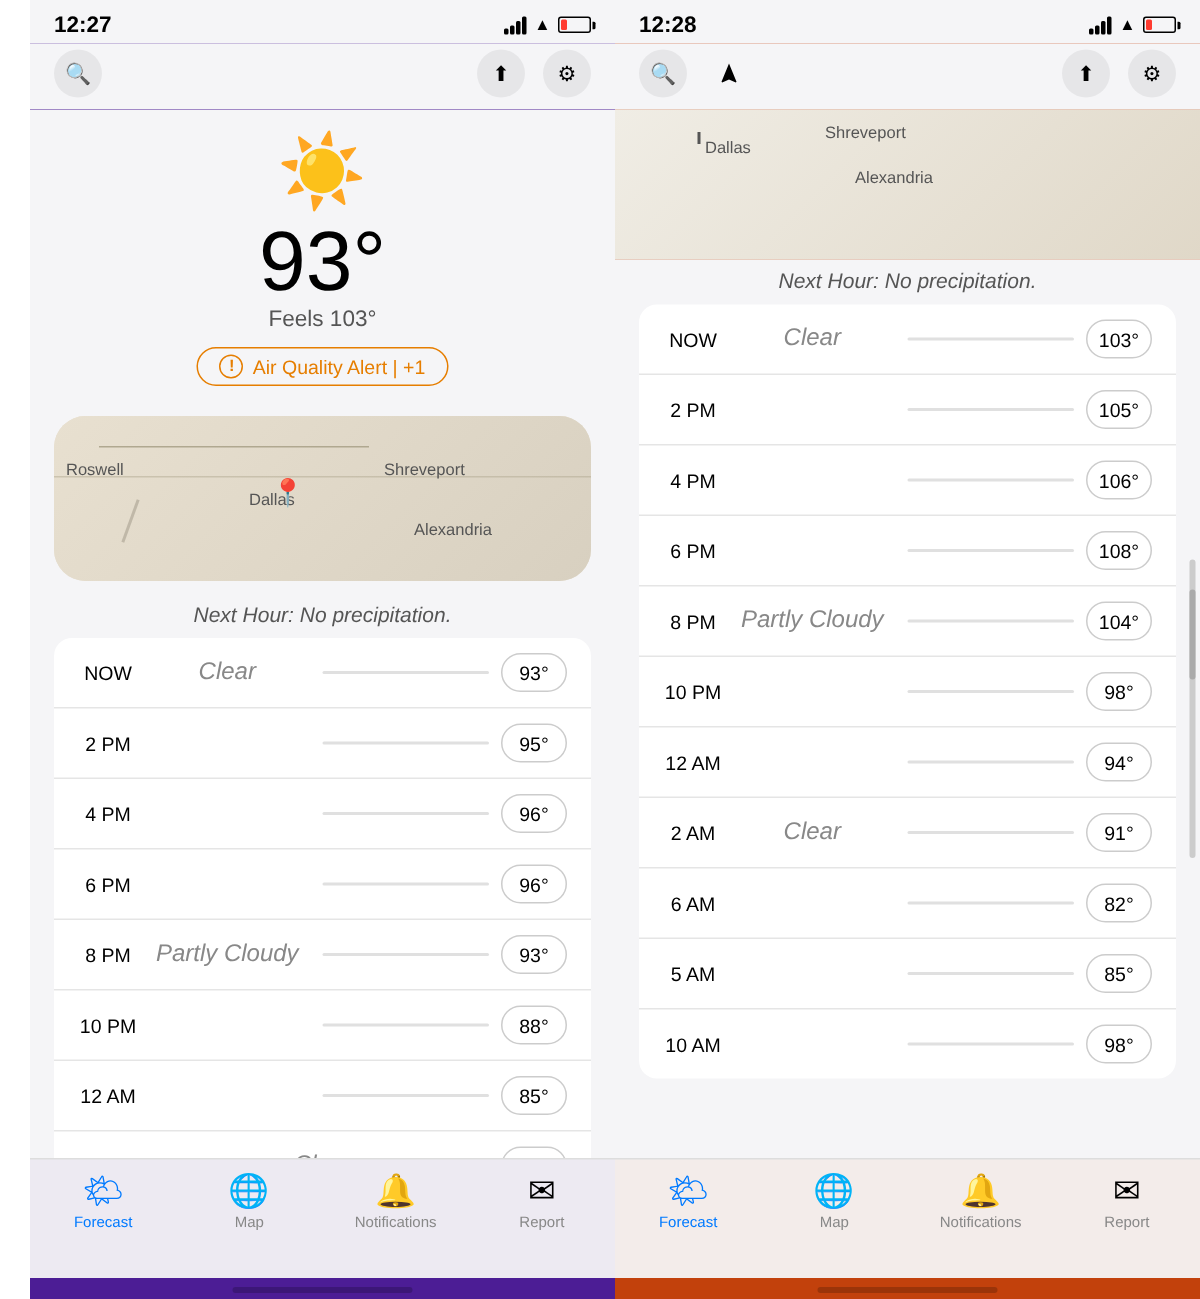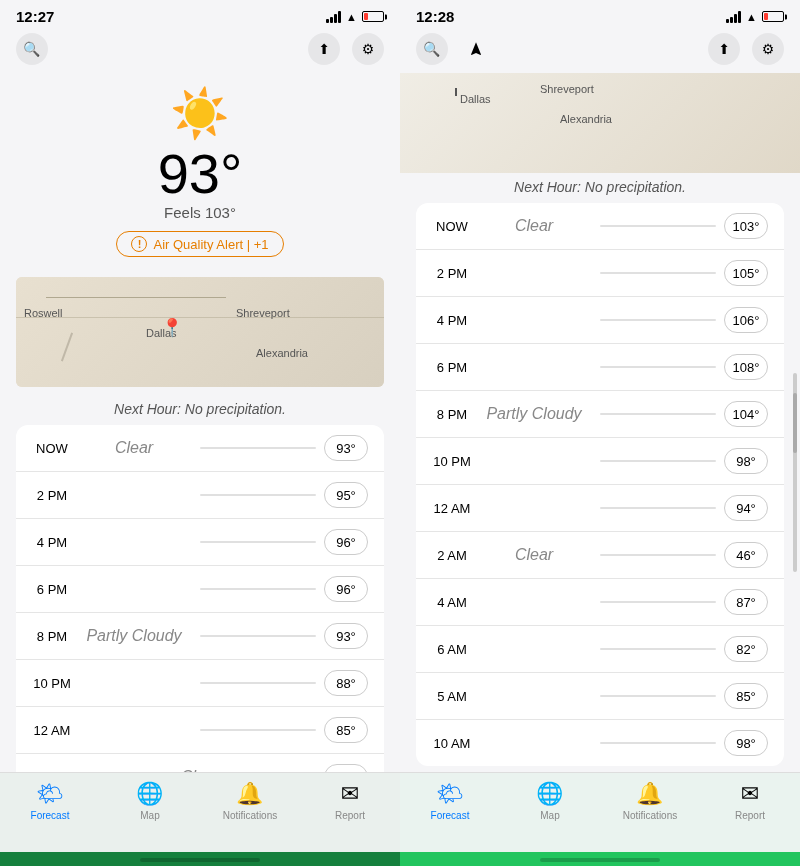--- a/index.html
+++ b/index.html
@@ -9,32 +9,33 @@
       display: flex;
       font-family: -apple-system, BlinkMacSystemFont, 'Helvetica Neue', sans-serif;
       background: #fff;
       overflow: hidden;
     }
 
     
     .phone-left {
       width: 400px;
       height: 866px;
-      background: #15803d;
+      background: #4c1d95;
       display: flex;
       flex-direction: column;
       overflow: hidden;
       position: relative;
+      margin-left: 20px;
     }
 
     
     .phone-right {
       width: 400px;
       height: 866px;
-      background: #22c55e;
+      background: #c2410c;
       display: flex;
       flex-direction: column;
       overflow: hidden;
       position: relative;
     }
 
     
     .status-bar {
       display: flex;
       justify-content: space-between;
@@ -172,21 +173,21 @@
       display: flex;
       align-items: center;
       justify-content: center;
       font-size: 11px;
       font-weight: 700;
     }
 
     
     .map-container {
       margin: 12px 16px 8px;
-      border-radius: 6px;
+      border-radius: 21px;
       overflow: hidden;
       height: 110px;
       background: #e8e0d0;
       position: relative;
     }
     .map-bg {
       width: 100%;
       height: 100%;
       position: relative;
     }
@@ -545,27 +546,21 @@
       <div class="hourly-item">
         <span class="hour-label">12 AM</span>
         <span class="hour-condition"></span>
         <div class="hour-bar-area"></div>
         <div class="hour-temp">94°</div>
       </div>
       <div class="hourly-item">
         <span class="hour-label">2 AM</span>
         <span class="hour-condition">Clear</span>
         <div class="hour-bar-area"></div>
-        <div class="hour-temp">46°</div>
-      </div>
-      <div class="hourly-item">
-        <span class="hour-label">4 AM</span>
-        <span class="hour-condition"></span>
-        <div class="hour-bar-area"></div>
-        <div class="hour-temp">87°</div>
+        <div class="hour-temp">91°</div>
       </div>
       <div class="hourly-item">
         <span class="hour-label">6 AM</span>
         <span class="hour-condition"></span>
         <div class="hour-bar-area"></div>
         <div class="hour-temp">82°</div>
       </div>
       <div class="hourly-item">
         <span class="hour-label">5 AM</span>
         <span class="hour-condition"></span>

